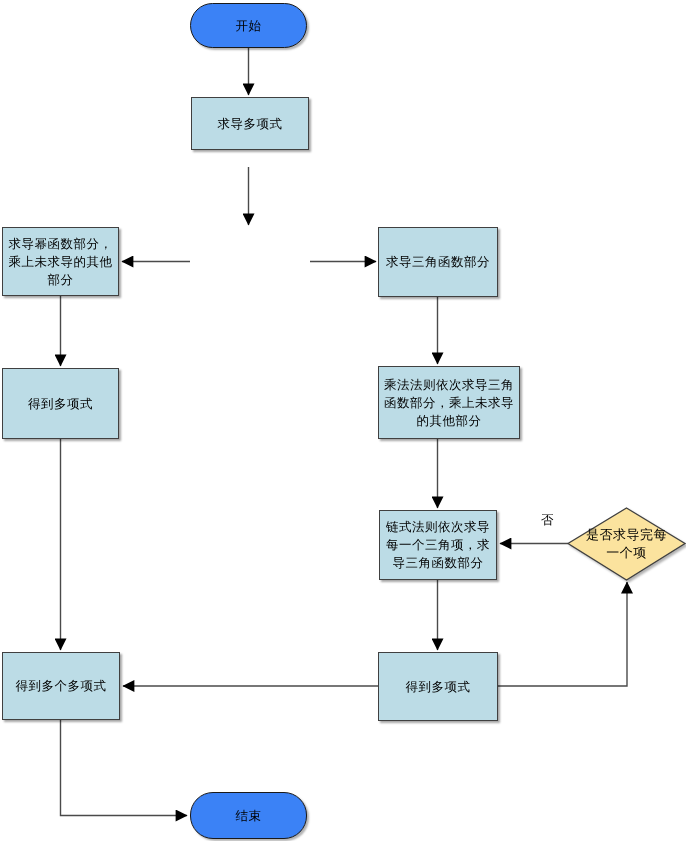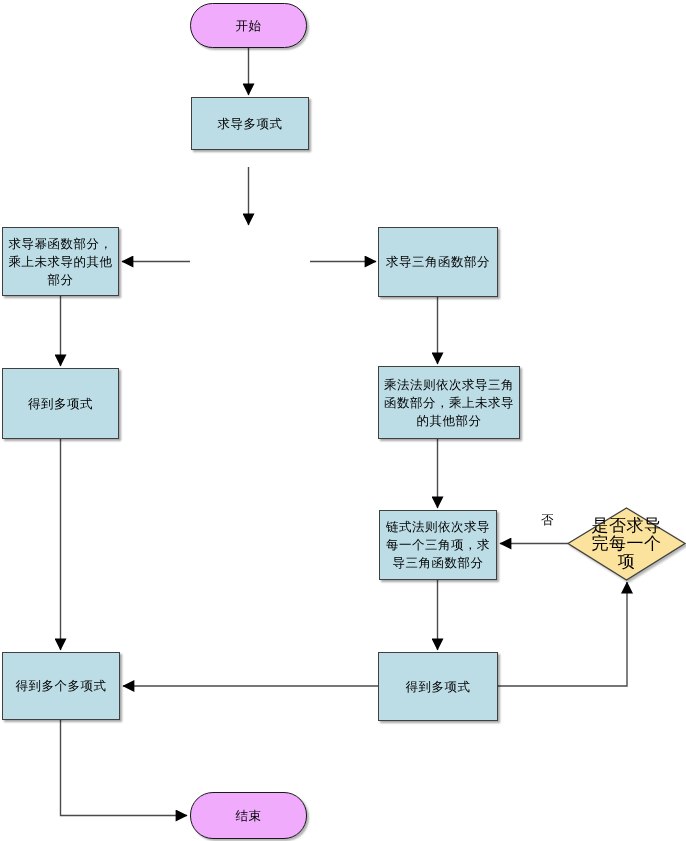--- a/index.html
+++ b/index.html
@@ -11,26 +11,26 @@
   .node{
     position:absolute;display:flex;align-items:center;justify-content:center;
     text-align:center;font-size:12.5px;line-height:18px;letter-spacing:0.5px;
     box-sizing:border-box;padding:3px 4px;
   }
   .process{
     background:#BCDCE6;border:1.4px solid #404040;
     box-shadow:2px 2px 2px rgba(0,0,0,0.35);
   }
   .terminal{
-    background:#f0abfc;border:1.3px solid #1a1a1a;border-radius:23px;
+    background:#3b82f6;border:1.3px solid #1a1a1a;border-radius:23px;
     box-shadow:2px 2px 2px rgba(0,0,0,0.3);
   }
   .decision-label{
     position:absolute;display:flex;align-items:center;justify-content:center;
-    text-align:center;font-size:17px;line-height:18px;letter-spacing:0.5px;
+    text-align:center;font-size:13px;line-height:18px;letter-spacing:0.5px;
   }
   .edge-label{
     position:absolute;font-size:12.5px;line-height:14px;
   }
   .diamond{filter:drop-shadow(2px 2px 1px rgba(0,0,0,0.3));}
 </style>
 </head>
 <body>
 
 <div class="canvas">

